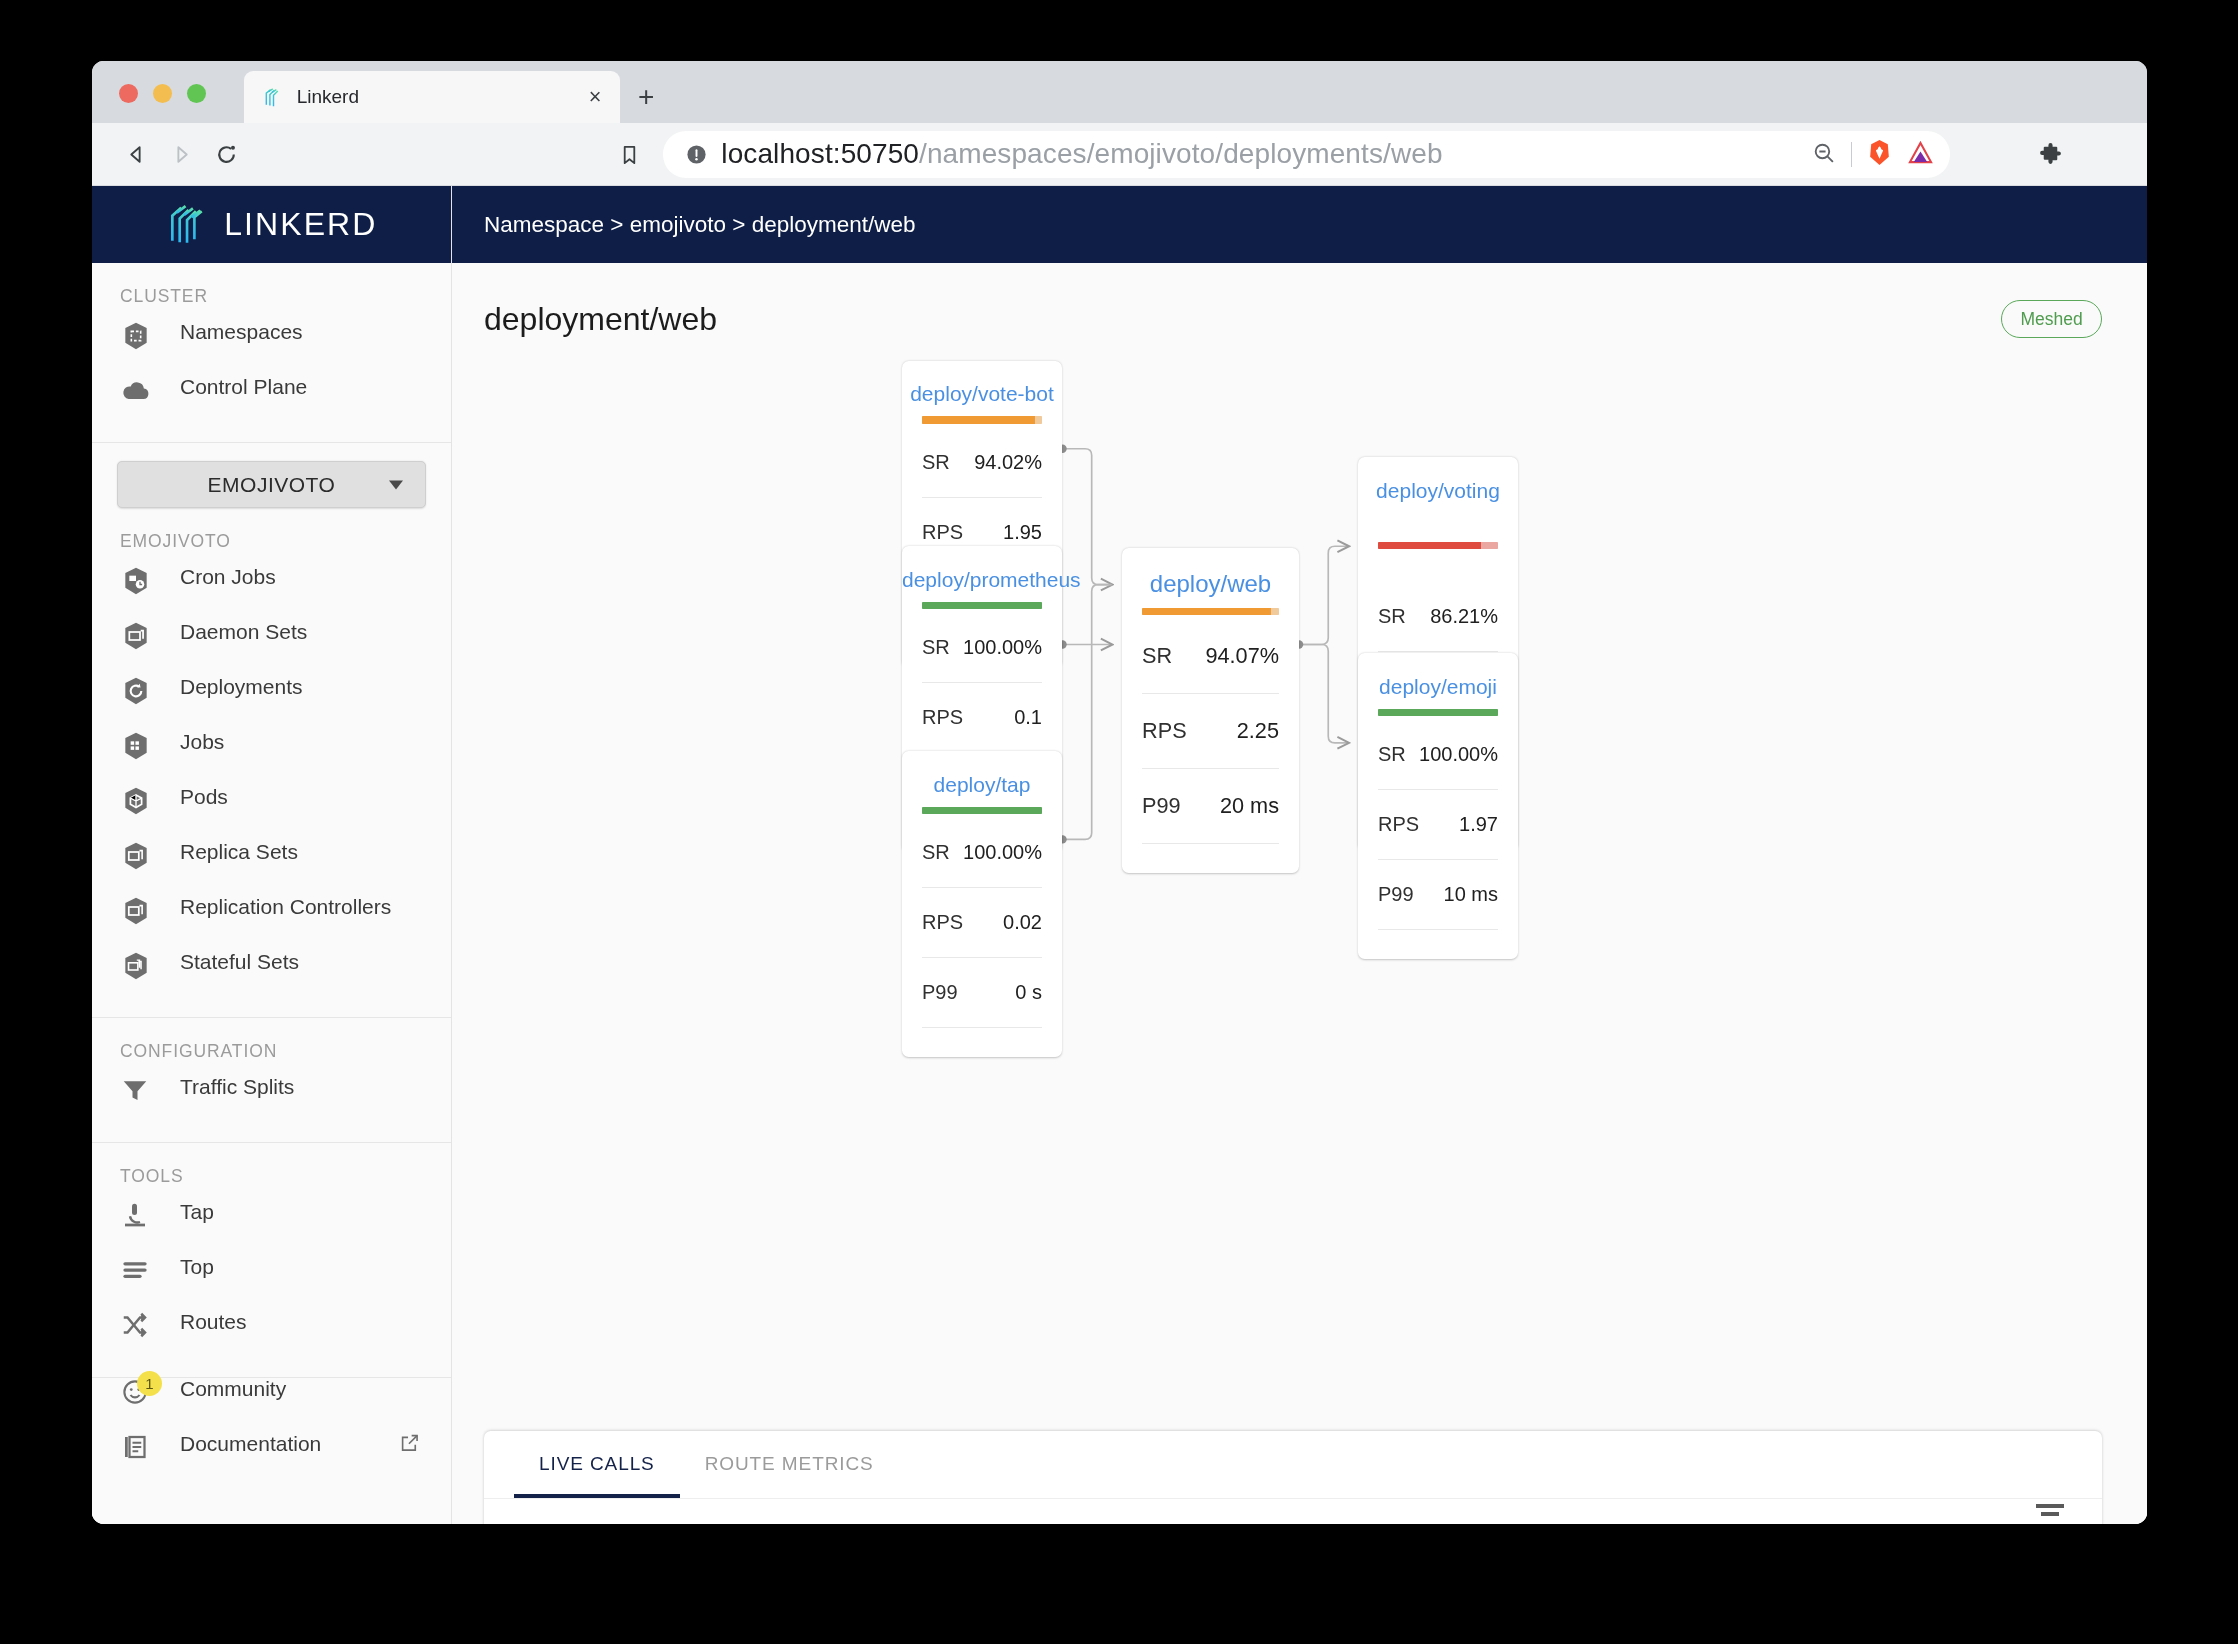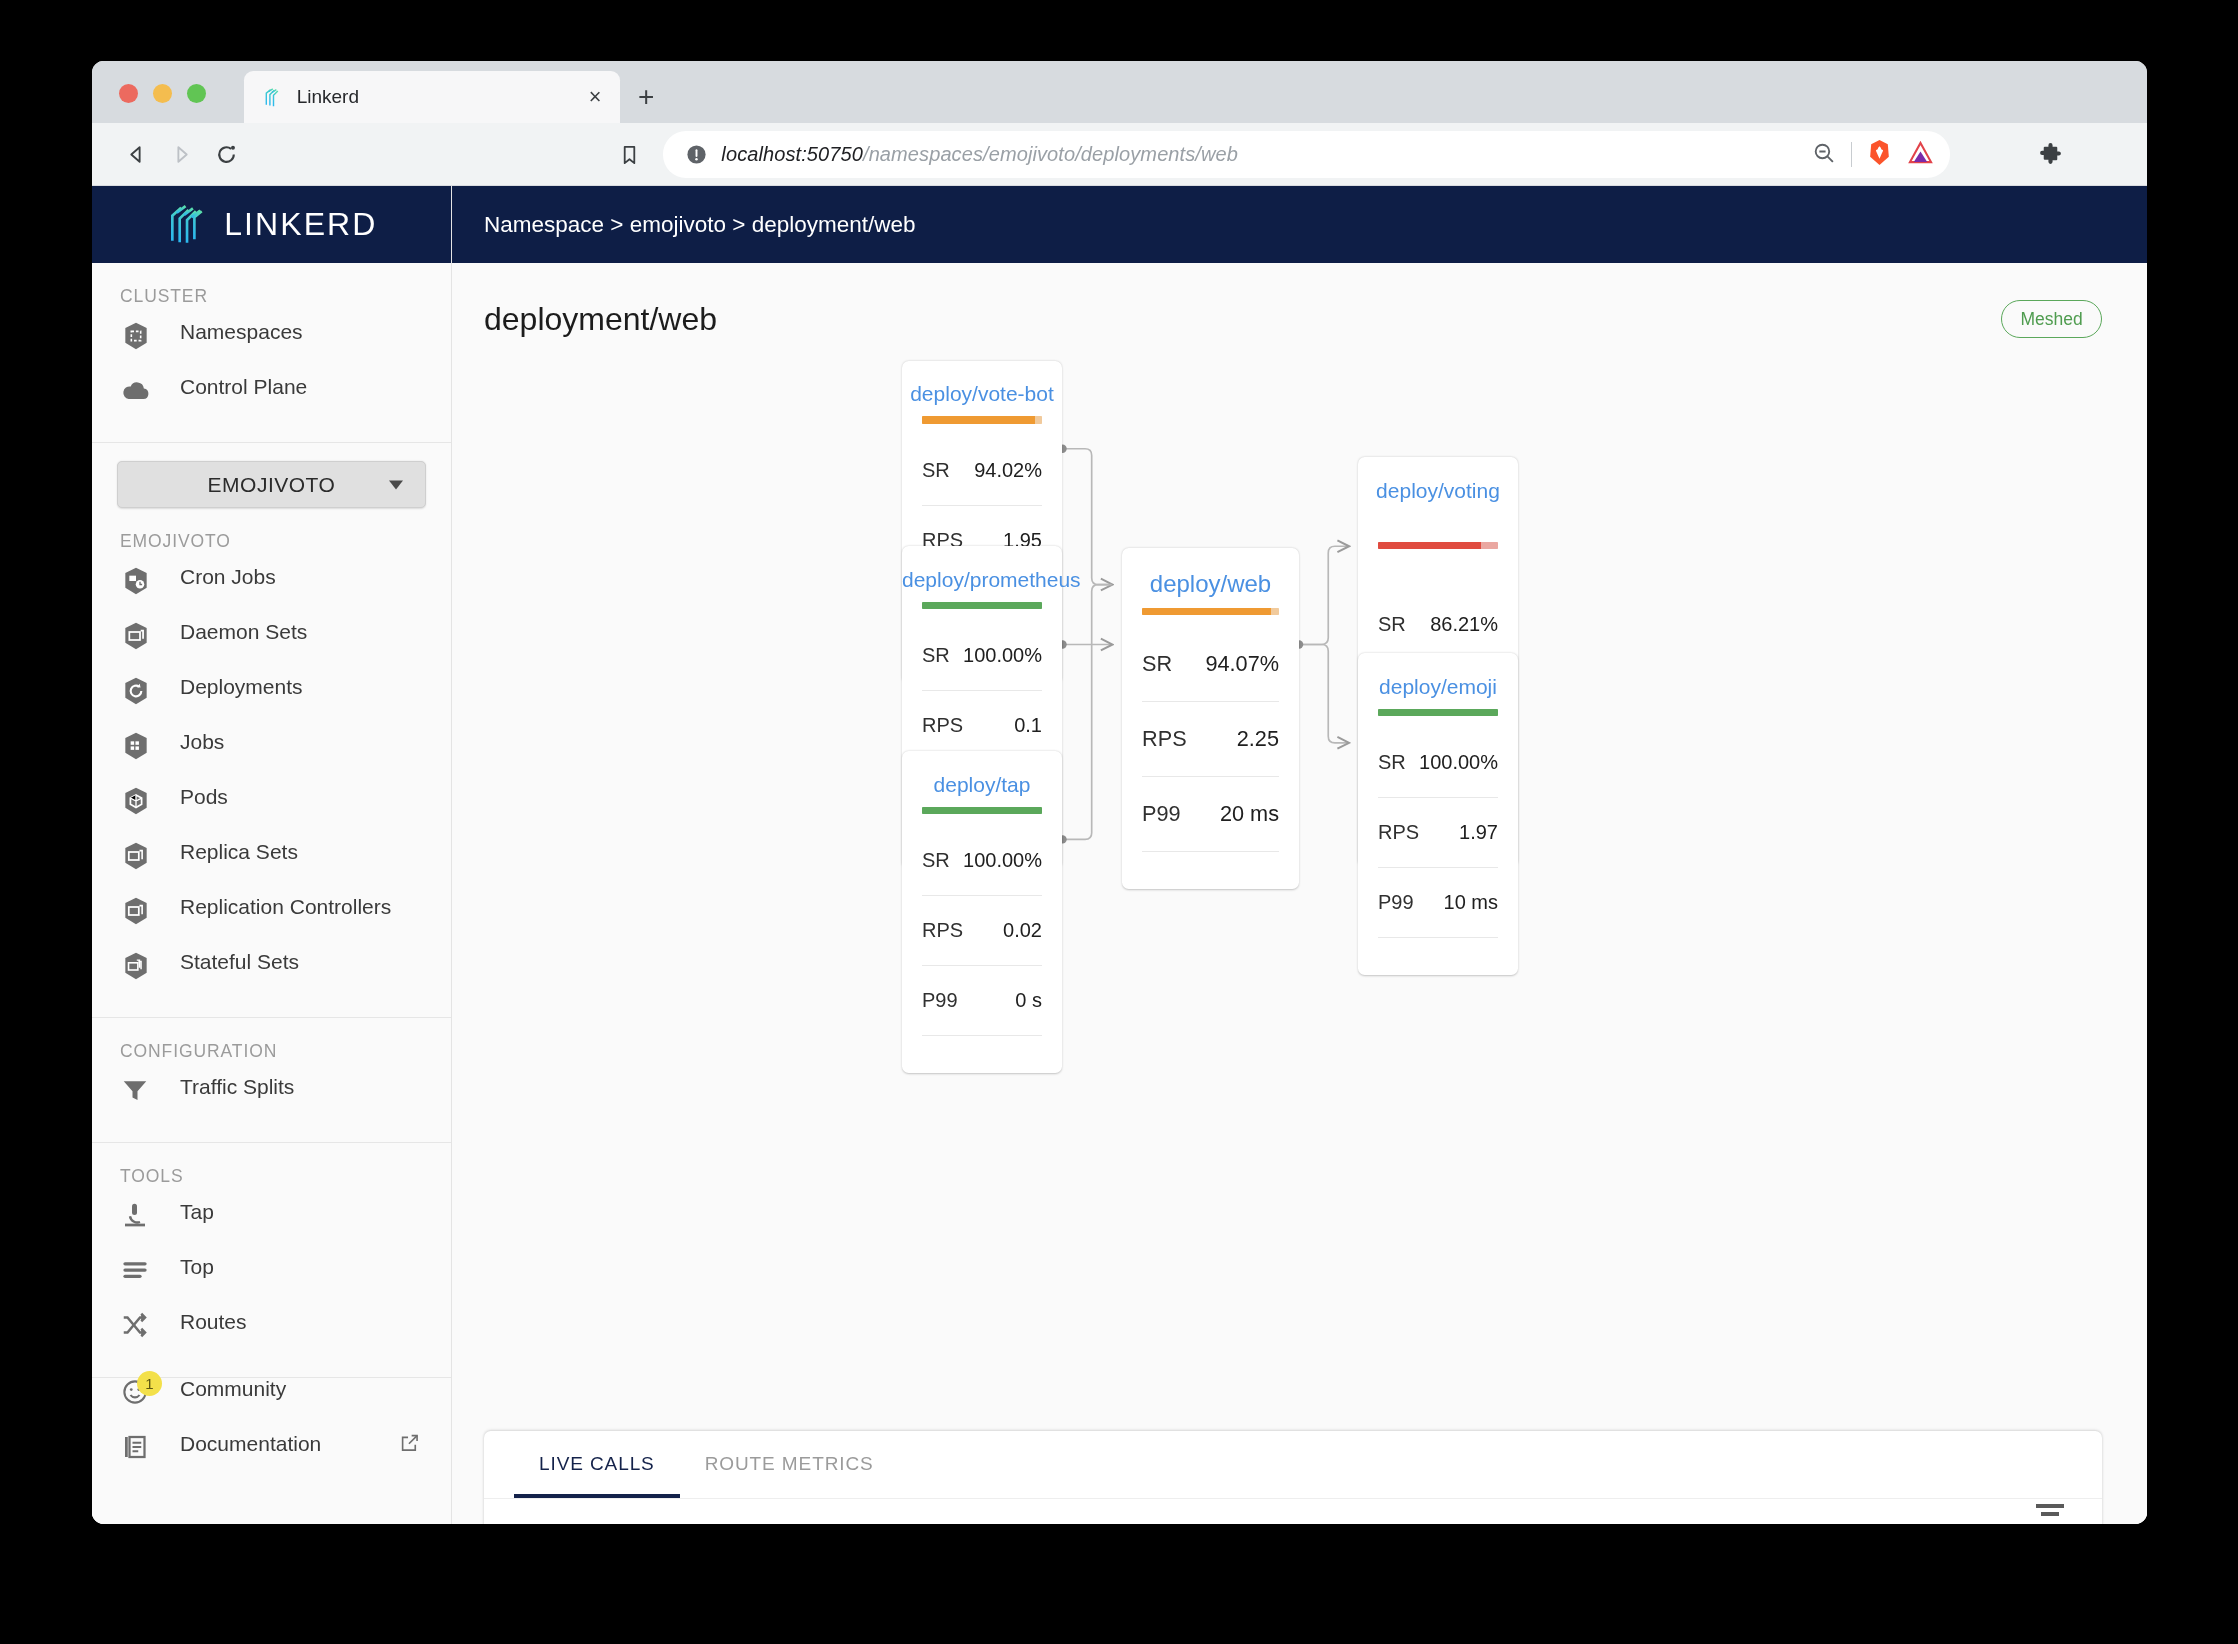--- a/index.html
+++ b/index.html
@@ -89,25 +89,24 @@
     background: #ffffff;
     border-radius: 23px;
     display: flex; align-items: center;
     padding: 0 16.7px 0 21.7px;
     gap: 13.3px;
     position: relative;
   }
   .info-icon { width: 23px; height: 23px; flex: none; }
   .url-text {
     flex: 1;
-    font-size: 20px;
+    font-size: 28px;
     color: #9aa0a6;
     white-space: nowrap; overflow: hidden;
     letter-spacing: 0.1px;
-    font-style: italic;
   }
   .url-text b { color: #202124; font-weight: 400; }
   .omni-right { display: flex; align-items: center; gap: 15px; }
   .omni-sep { width: 0.8px; height: 25px; background: #c8ccd0; }
   .ext-zone { display: flex; align-items: center; gap: 21.7px; margin-left: 25px; flex-direction: column; }
   .update-btn {
     border: 1.7px solid #d9534f;
     color: #c9302c;
     background: #fdf1f1;
     border-radius: 6.7px;
@@ -255,21 +254,21 @@
   .sr-bar {
     height: 7.5px;
     margin: 0 20px 0 20px;
     background: #f2f2f2;
     border-radius: 0.8px;
     overflow: hidden;
     position: relative;
   }
   .sr-bar .fill { height: 100%; }
   .sr-bar .rest { position: absolute; top: 0; right: 0; height: 100%; opacity: 0.45; }
-  .node-rows { padding: 12px 20px; }
+  .node-rows { padding: 4px 20px; }
   .node-row {
     display: flex; align-items: center; justify-content: space-between;
     height: 70px;
     border-bottom: 0.8px solid #e8e8e8;
   }
   .node-row:last-child { border-bottom: 0.8px solid #e8e8e8; }
   .node-row .k { font-size: 20px; color: #303030; }
   .node-row .v { font-size: 20px; color: #202020; }
   .node.focus .node-row { height: 75px; }
   .node.focus .node-row .k,

